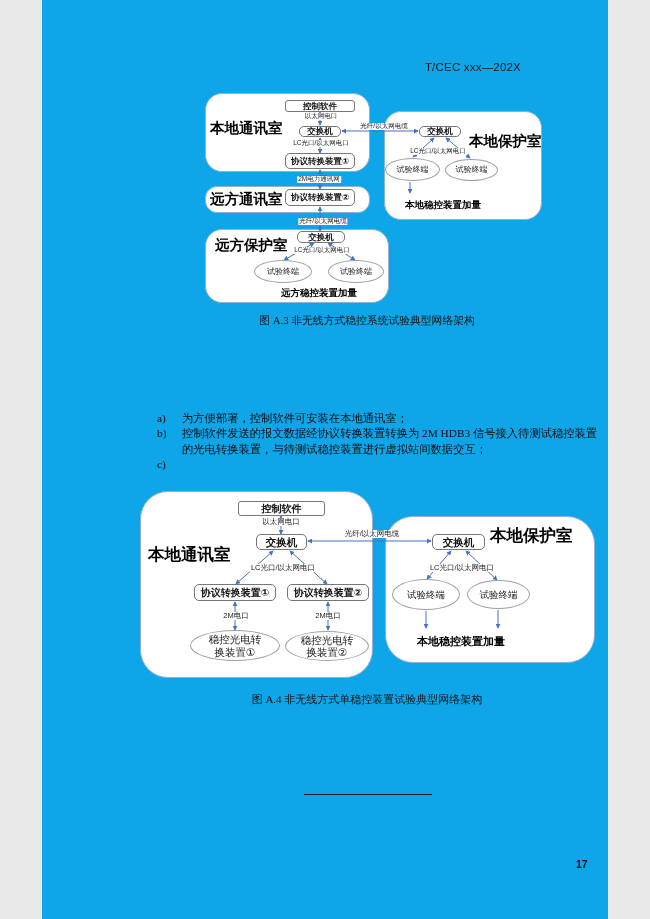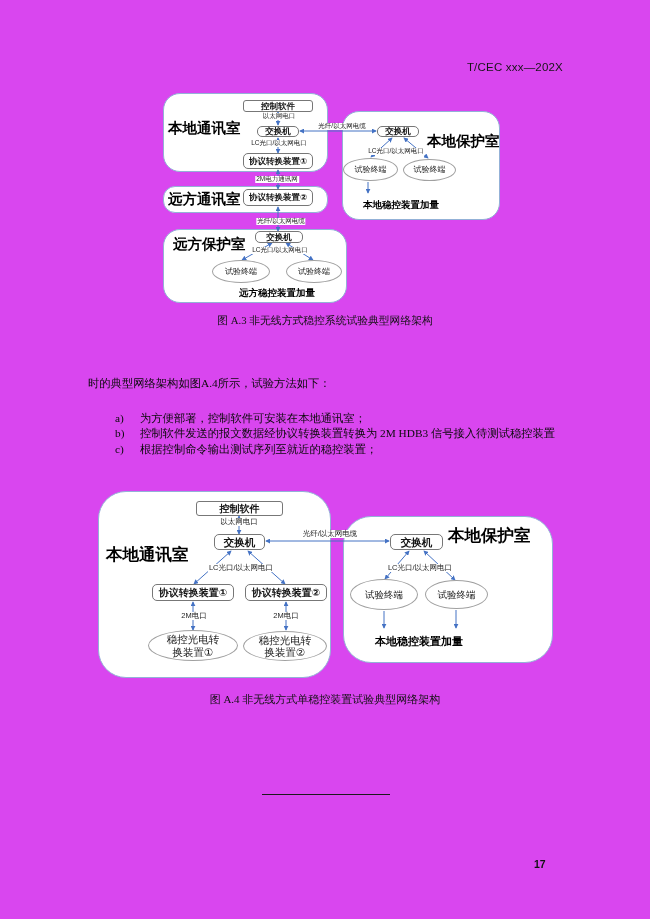--- a/index.html
+++ b/index.html
@@ -1,19 +1,19 @@
 <!DOCTYPE html>
 <html><head>
 <meta charset="utf-8">
 <style>
   * { margin:0; padding:0; box-sizing:border-box; }
   html,body { background:#e9e9e9; }
   .page {
-    position:relative; width:650px; height:919px; margin:0 auto;
-    background:#d946ef; overflow:hidden; color:#000;
+    position:relative; width:566px; height:919px; margin:0 auto;
+    background:#0ea5e9; overflow:hidden; color:#000;
     font-family:"Liberation Serif","DejaVu Serif",serif;
   }
   .hdr {
     position:absolute; top:61px; right:87px;
     font-family:"Liberation Sans","DejaVu Sans",sans-serif;
     font-size:11.5px; color:#161616; letter-spacing:.2px;
   }
   
   .diag { position:absolute; }
   .room { position:absolute; border:1px solid #93b1d7; border-radius:17px; background:#fff; }
@@ -96,21 +96,21 @@
         <line class="wire" x1="136" y1="153" x2="163" y2="170" marker-start="url(#arw)" marker-end="url(#arw)"></line>
         <line class="wire" x1="150" y1="41" x2="226" y2="41" marker-start="url(#arw)" marker-end="url(#arw)"></line>
         <line class="wire" x1="242" y1="48" x2="221" y2="67" marker-start="url(#arw)" marker-end="url(#arw)"></line>
         <line class="wire" x1="254" y1="48" x2="278" y2="68" marker-start="url(#arw)" marker-end="url(#arw)"></line>
         <line class="wire" x1="218" y1="92" x2="218" y2="103" marker-end="url(#arw)"></line>
       </g>
     </svg>
 
     <div class="rlabel" style="left:18px;  top:31px;  font-size:14.5px;">本地通讯室</div>
     <div class="rlabel" style="left:18px;  top:102px; font-size:14.5px;">远方通讯室</div>
-    <div class="rlabel" style="left:23px;  top:148px; font-size:14.5px;font-family:Liberation Mono, monospace;">远方保护室</div>
+    <div class="rlabel" style="left:23px;  top:148px; font-size:14.5px;">远方保护室</div>
     <div class="rlabel" style="left:277px; top:44px;  font-size:14.5px;">本地保护室</div>
 
     <div class="nrect" style="left:93px;  top:10px;  width:70px; height:12px; font-size:8.5px;">控制软件</div>
     <div class="nrect round" style="left:107px; top:36px; width:42px; height:11px; font-size:8.5px;">交换机</div>
     <div class="nrect round" style="left:93px;  top:63px; width:70px; height:16px; font-size:8.5px;">协议转换装置①</div>
     <div class="nrect round" style="left:93px;  top:99px; width:70px; height:17px; font-size:8.5px;">协议转换装置②</div>
     <div class="nrect round" style="left:105px; top:141px;width:48px; height:12px; font-size:8.5px;">交换机</div>
     <div class="nrect round" style="left:227px; top:36px; width:42px; height:11px; font-size:8.5px;">交换机</div>
 
     <div class="nell" style="left:62px;  top:170px; width:58px; height:23px; font-size:8px;">试验终端</div>
@@ -127,38 +127,37 @@
     <div class="plbl" style="left:246px; top:58px;  font-size:6.5px;">LC光口/以太网电口</div>
 
     <div class="note" style="left:213px; top:110px; font-size:9.5px;">本地稳控装置加量</div>
     <div class="note" style="left:89px;  top:198px; font-size:9.5px;">远方稳控装置加量</div>
   </div>
 
   <div class="caption" style="top:314px;">图 A.3 非无线方式稳控系统试验典型网络架构</div>
 
 
   <div class="para">
-    <div class="ln">时的典型网络架构如图A.4所示，试验方法如下：</div>
   </div>
 
   <div class="list">
     <div class="li">
       <span class="lm">a)</span>
       <span class="lt"><span class="ln">为方便部署，控制软件可安装在本地通讯室；</span></span>
     </div>
     <div class="li">
       <span class="lm">b)</span>
       <span class="lt">
         <div class="ln">控制软件发送的报文数据经协议转换装置转换为 2M HDB3 信号接入待测试稳控装置</div>
+        <div class="ln">的光电转换装置，与待测试稳控装置进行虚拟站间数据交互；</div>
       </span>
     </div>
     <div class="li">
       <span class="lm">c)</span>
       <span class="lt">
-        <div class="ln">根据控制命令输出测试序列至就近的稳控装置；</div>
       </span>
     </div>
   </div>
 
   <div class="diag" style="left:95px; top:488px; width:465px; height:196px;">
     <div class="room big" style="left:3px;   top:3px;  width:233px; height:187px;"></div>
     <div class="room big" style="left:248px; top:28px; width:210px; height:147px;"></div>
 
     <svg class="wires" width="465" height="196">
       <g>

